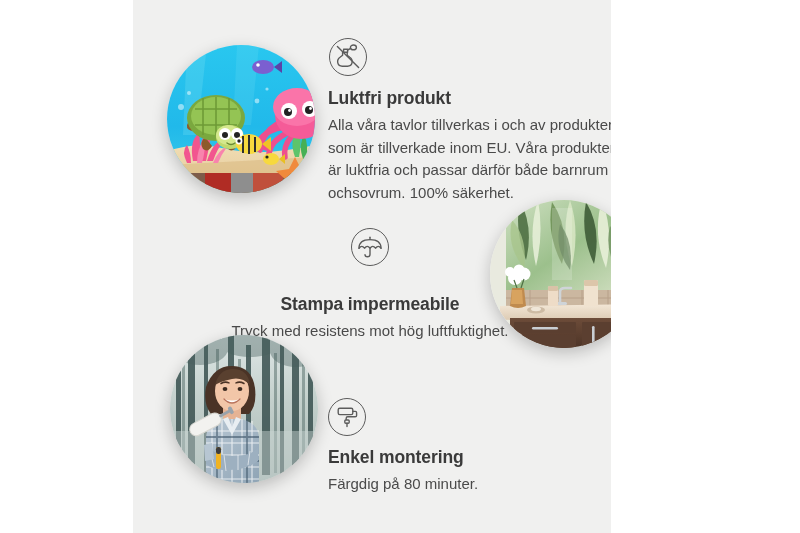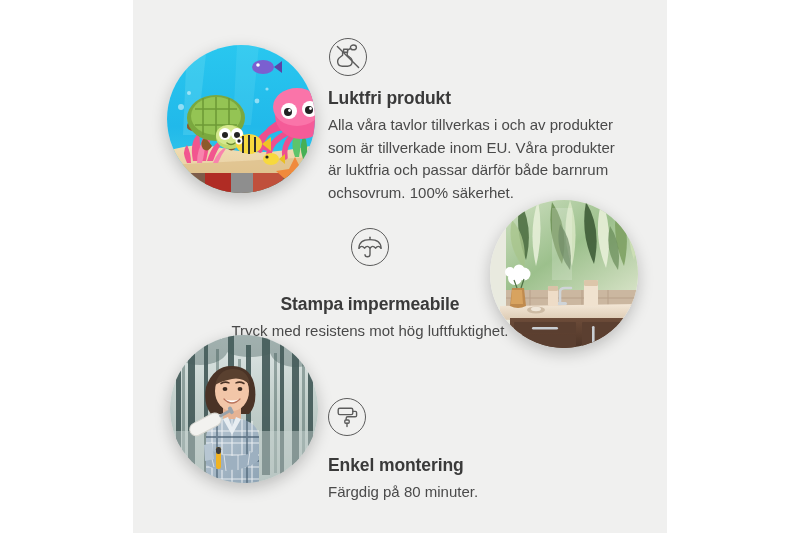--- a/index.html
+++ b/index.html
@@ -18,21 +18,21 @@
     width: 800px;
     height: 533px;
     background: #ffffff;
   }
 
   
   #panel {
     position: absolute;
     left: 133px;
     top: 0;
-    width: 534px;
+    width: 478px;
     height: 533px;
     background: #f0f0ef;
     overflow: hidden;
     text-decoration: underline;
   }
 
   
   .feature { position: absolute; }
 
   .f-title {
@@ -81,21 +81,21 @@
   #feat1 .f-body { width: 290px; }
 
   
   #feat2 { left: 72px; top: 228px; width: 330px; text-align: center; }
   #feat2 .icon-circle { margin: 0 auto; }
   #feat2 .f-title { margin-top: 28px; }
   #feat2 .f-body { }
 
   
   #feat3 { left: 195px; top: 398px; width: 260px; }
-  #feat3 .f-title { margin-top: 19px; }
+  #feat3 .f-title { margin-top: 11px; }
   #feat3 .f-body { margin-top: 4px; }
 
   #bubble1 { left: 34px; top: 45px;  width: 148px; height: 148px; }
   #bubble2 { left: 357px; top: 200px; width: 148px; height: 148px; }
   #bubble3 { left: 37px; top: 335px; width: 148px; height: 148px; }
 </style>
 </head>
 <body>
 
 <div id="stage">

